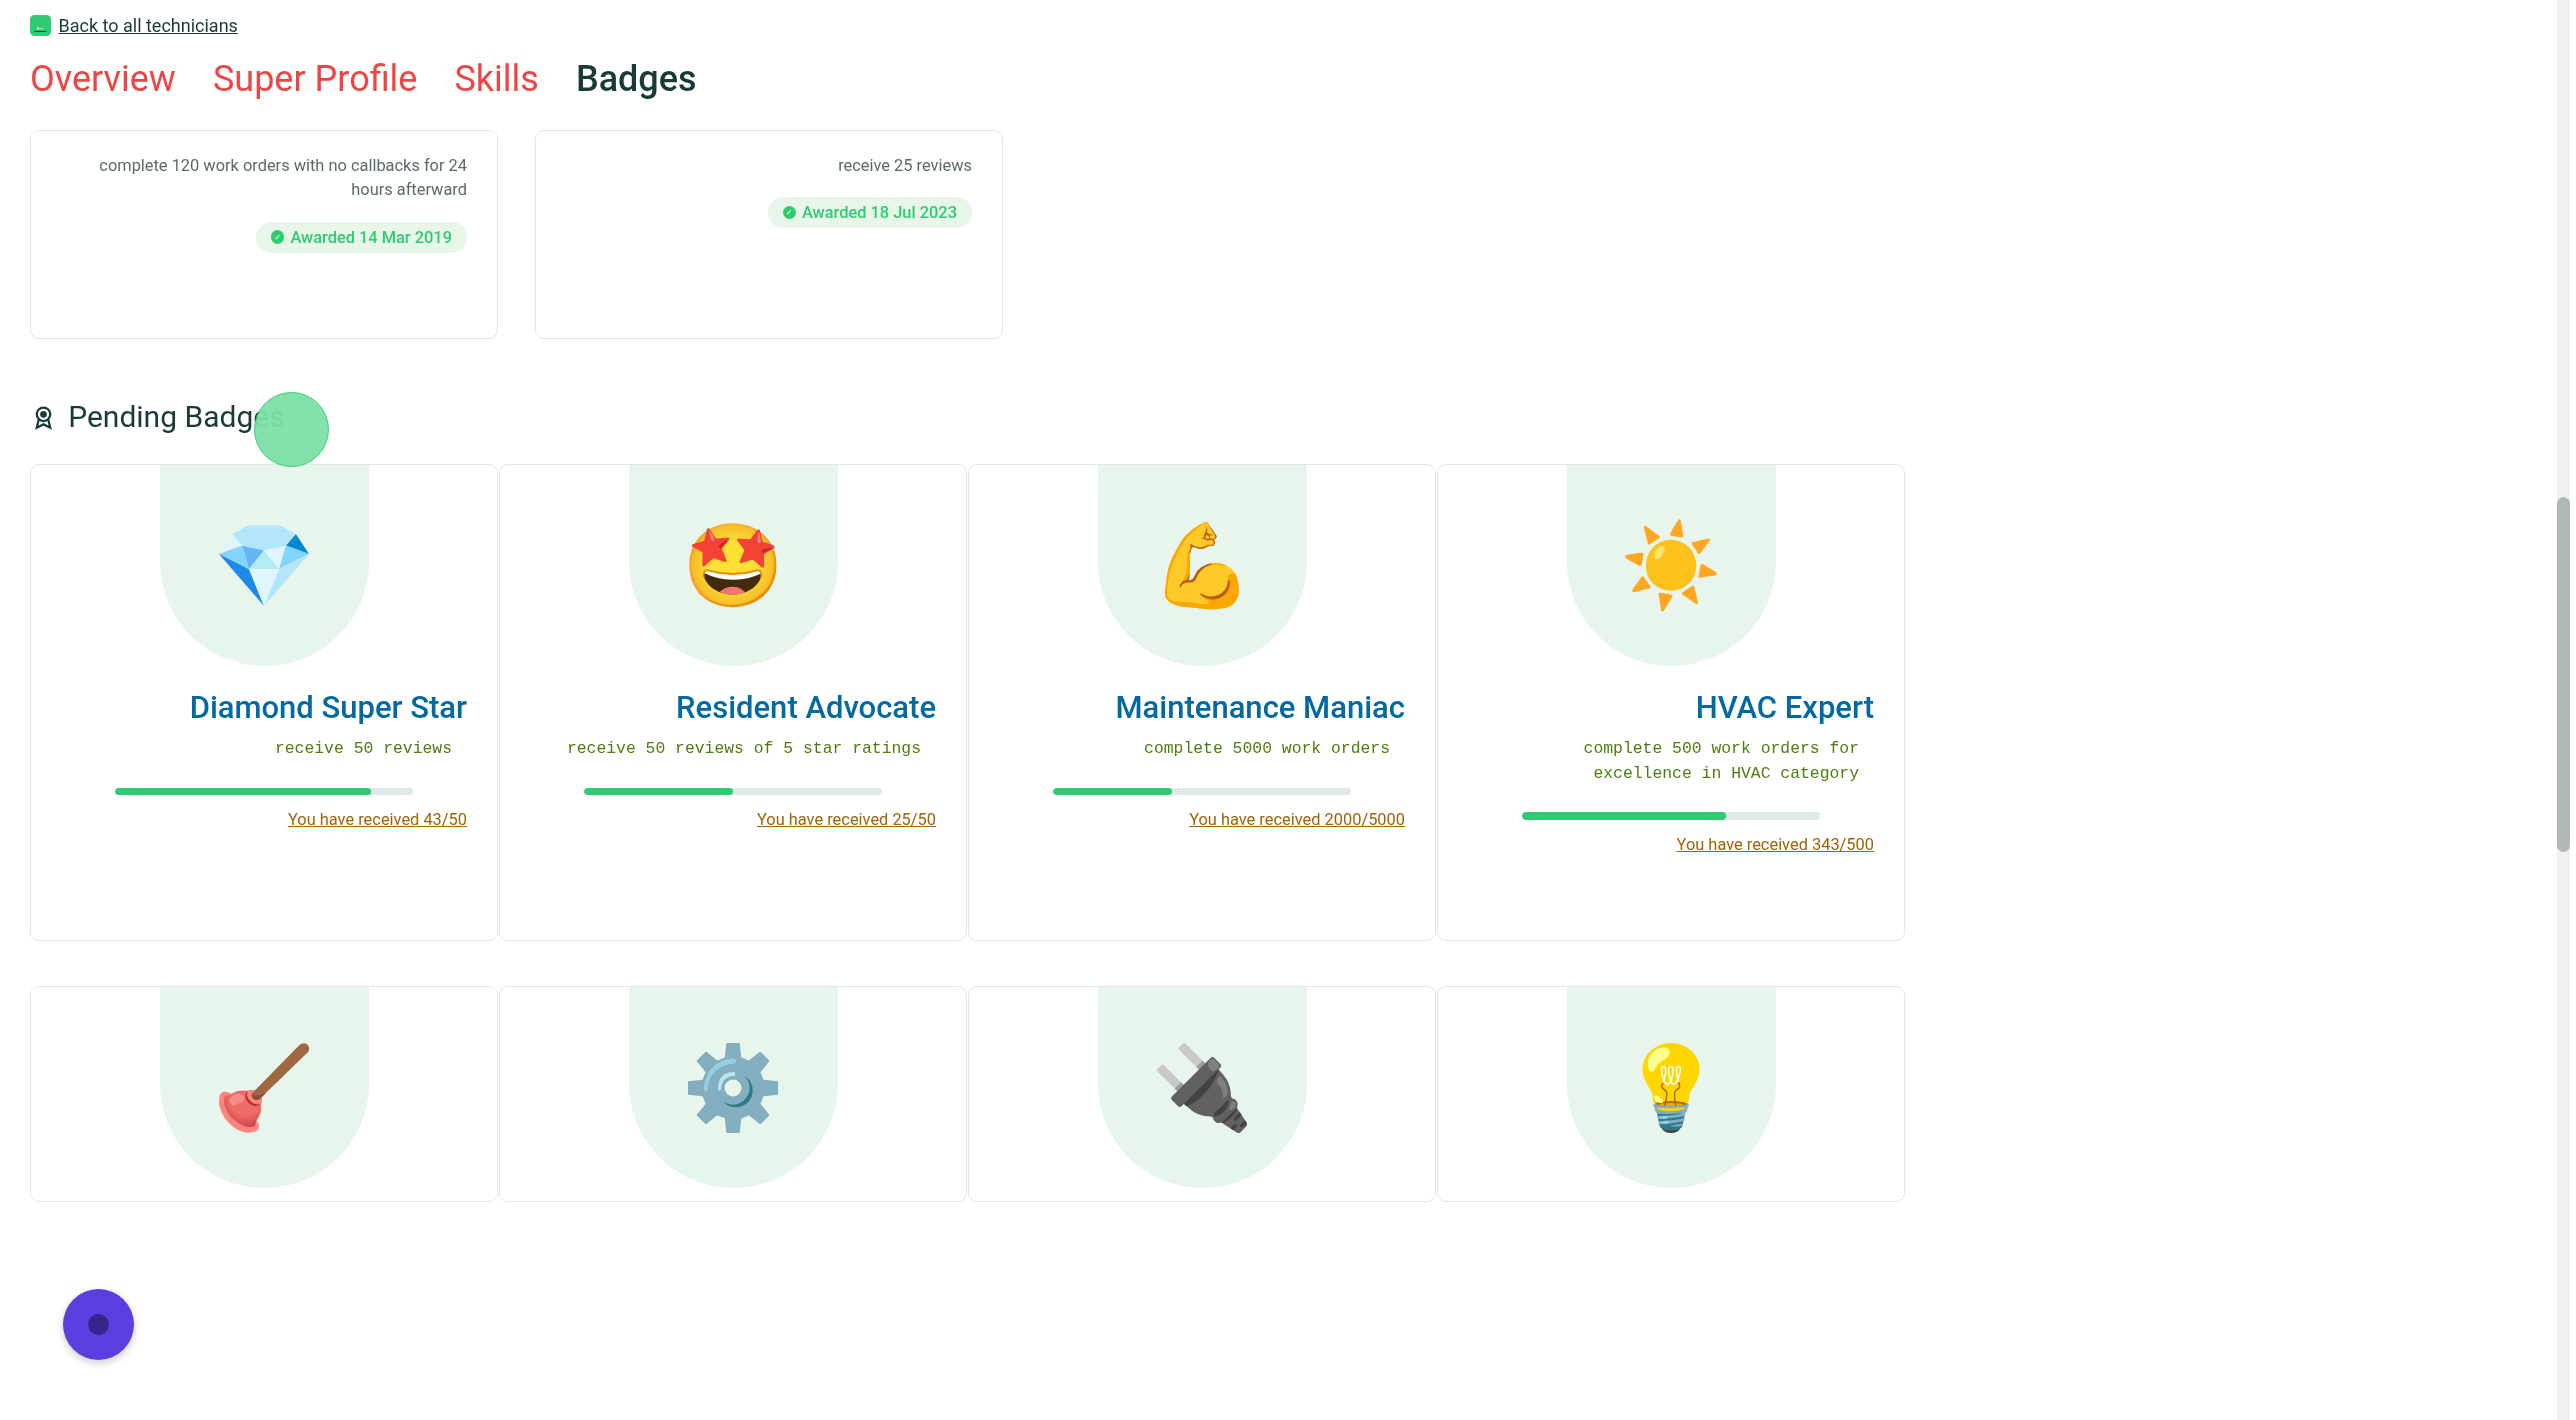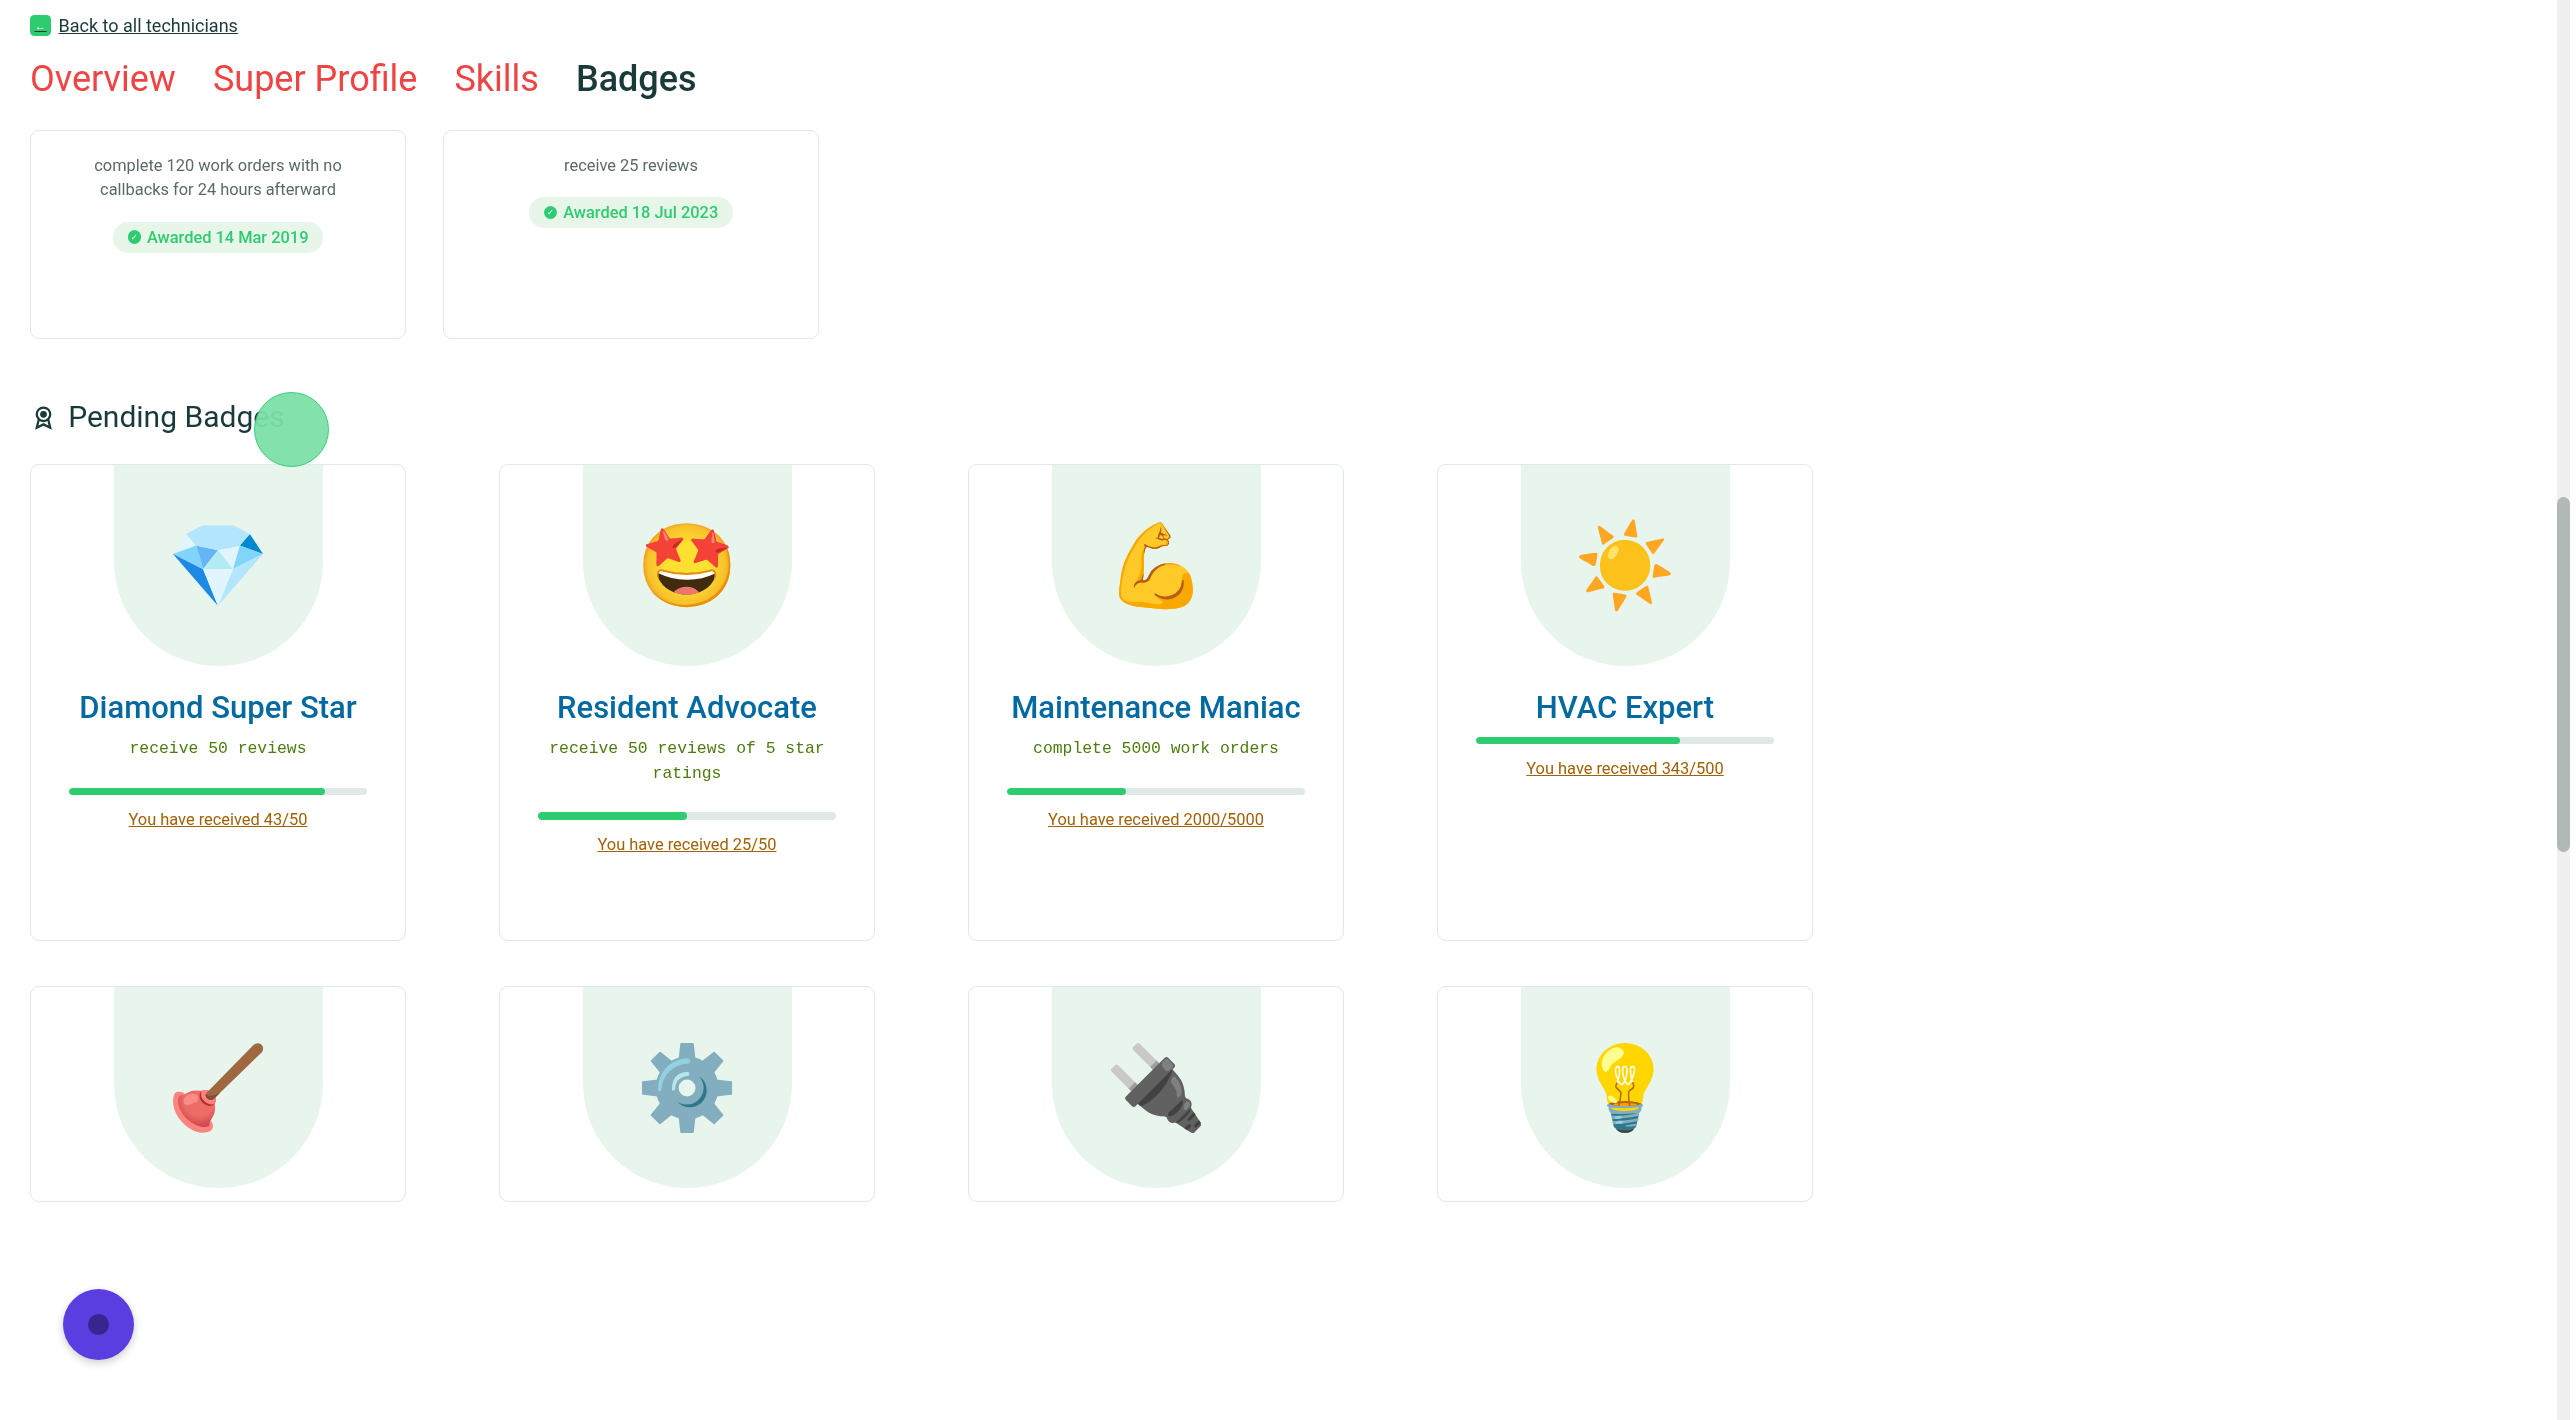--- a/index.html
+++ b/index.html
@@ -50,25 +50,25 @@
     .tab.active {
       color: #1a3a3a;
       font-weight: 500;
     }
     .awarded-row {
       display: flex;
       gap: 37px;
       margin-bottom: 60px;
     }
     .card {
-      width: 376px;
+      width: 468px;
       border: 0.7px solid #e0e8e8;
       border-radius: 9px;
       padding: 22.4px 30px 37px;
-      text-align: center;
+      text-align: right;
       background: white;
     }
     .awarded-card {
       height: 209px;
     }
     .card-desc {
       font-size: 16.4px;
       color: #5a6a6a;
       margin-bottom: 18.6px;
       line-height: 1.5;
@@ -293,20 +293,21 @@
     <div class="badge-title">Maintenance Maniac</div>
     <div class="badge-desc">complete 5000 work orders</div>
     <div class="progress-bar">
         <div class="progress-fill" style="width:40%"></div>
       </div>
     <div class="progress-text">You have received 2000/5000</div>
   </div>
   <div class="card pending-card">
     <div class="badge-icon-wrapper">☀️</div>
     <div class="badge-title">HVAC Expert</div>
+    <div class="badge-desc">complete 500 work orders for excellence in HVAC category</div>
     <div class="progress-bar">
         <div class="progress-fill" style="width:68.6%"></div>
       </div>
     <div class="progress-text">You have received 343/500</div>
   </div>
 </div>
 
 <div class="bottom-row">
   <div class="card bottom-card">
     <div class="badge-icon-wrapper">🪠</div>

